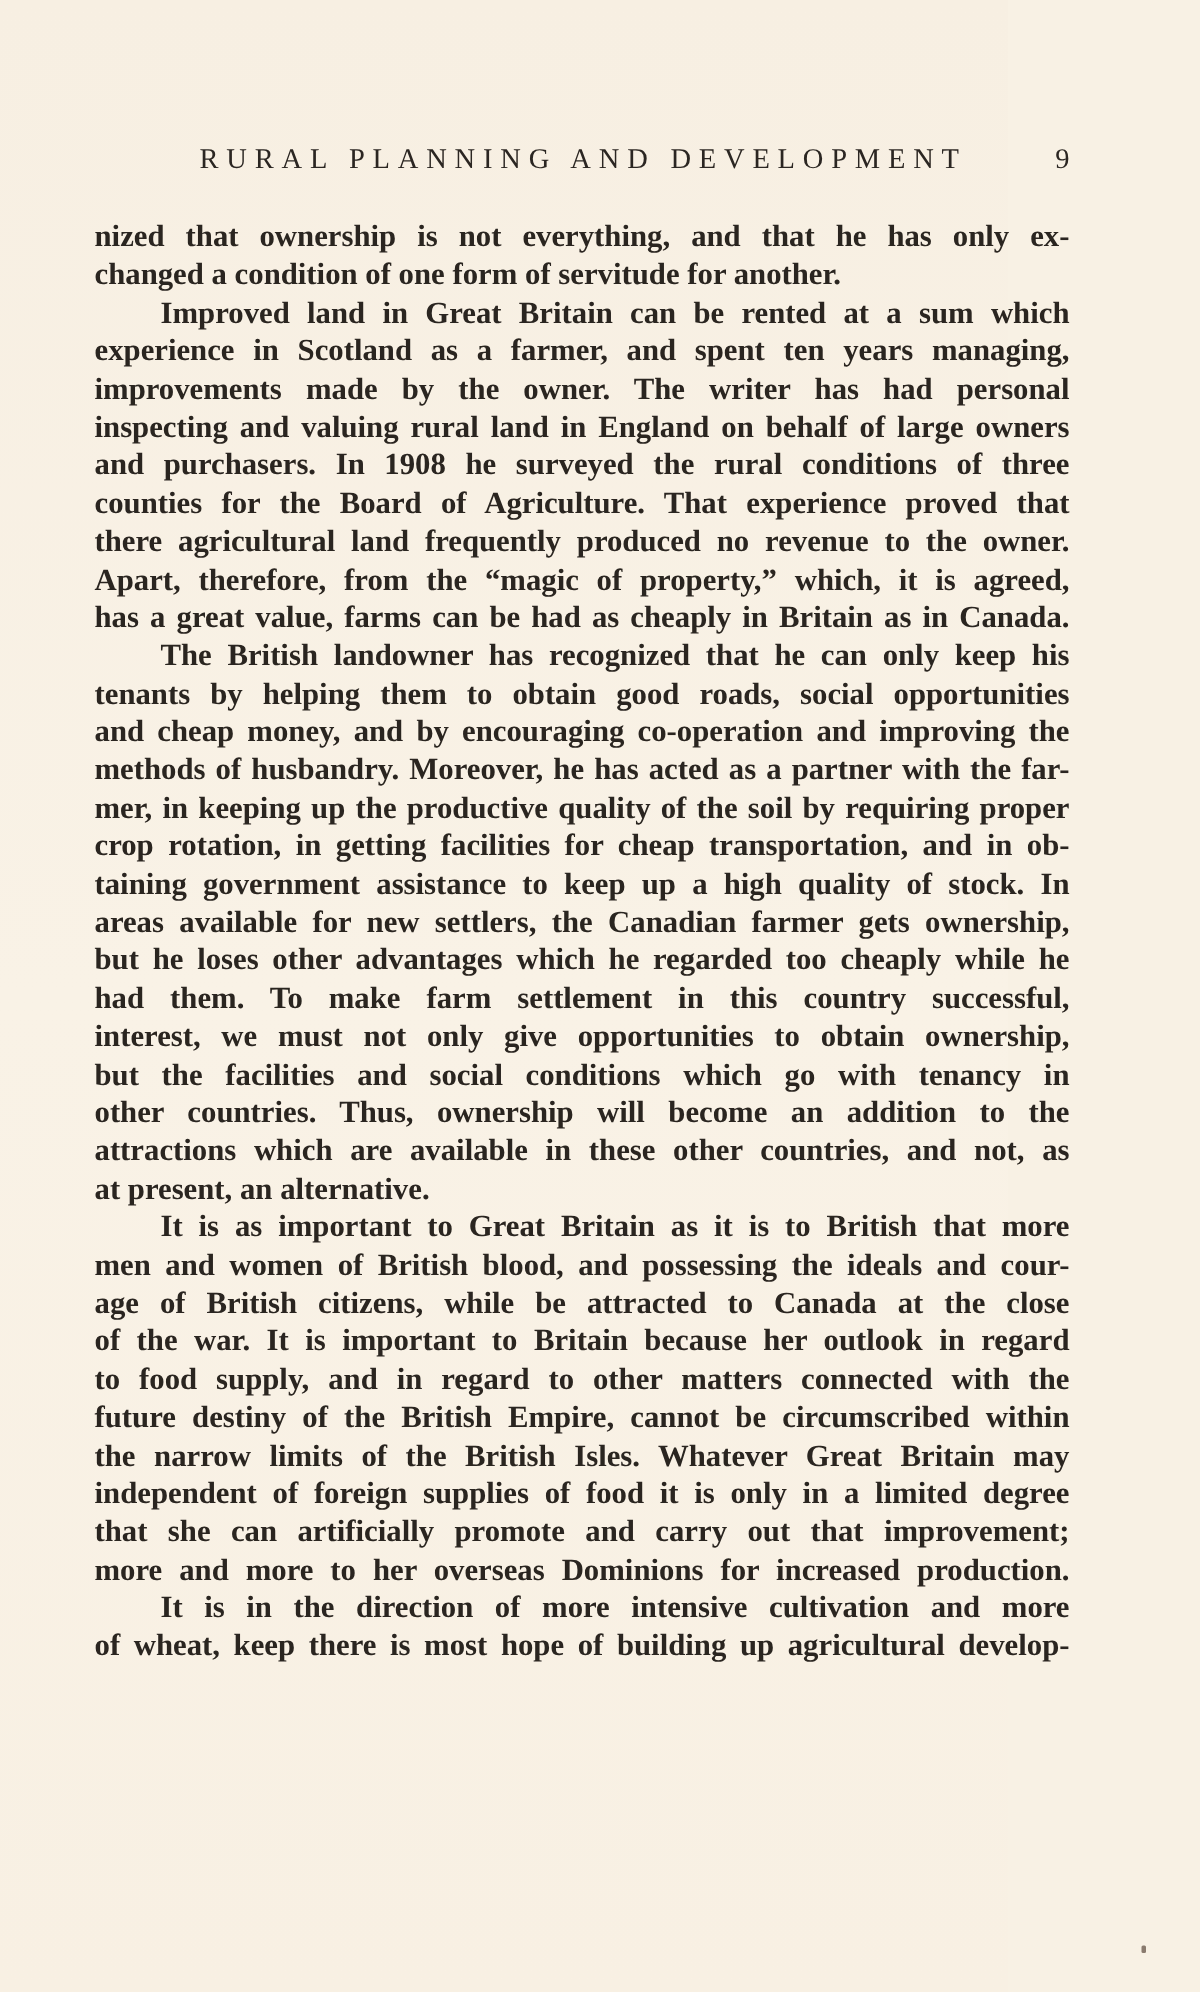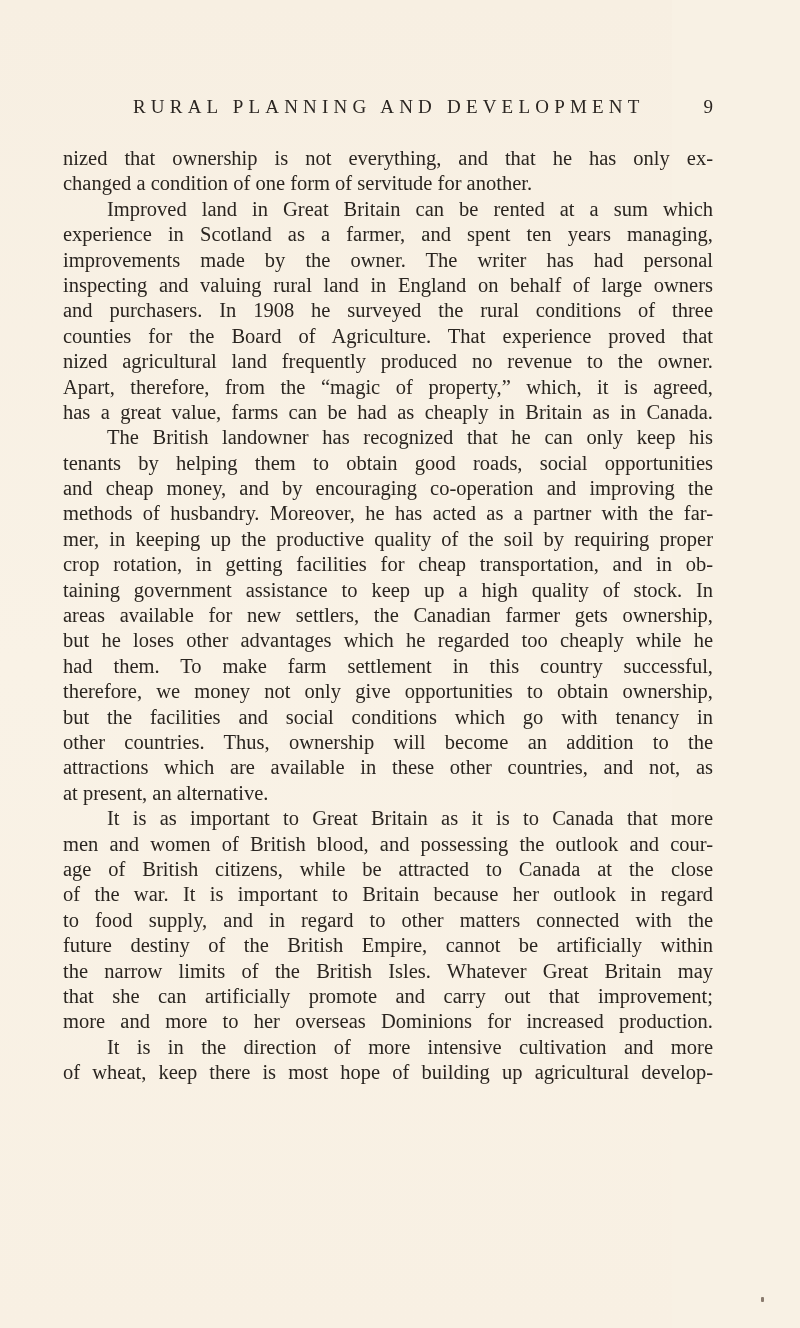--- a/index.html
+++ b/index.html
@@ -23,20 +23,21 @@
   .running-head .folio { letter-spacing: 0; font-size: 19px; }
   .body-text {
     position: absolute; top: 146px; left: 63px; width: 650px;
   }
   .line {
     height: 25.4px; line-height: 25.4px;
     font-size: 20.5px;
     text-align: justify; text-align-last: justify;
     white-space: nowrap; overflow: visible;
     word-spacing: 0px;
+    font-weight: bold;
   }
   .line.indent { padding-left: 44px; }
   .line.last { text-align-last: left; }
   .speck {
     position: absolute; left: 761px; top: 1297px; width: 3px; height: 5px;
     background: #8a7b6e; border-radius: 1px;
   }
 </style>
 </head>
 <body>
@@ -49,45 +50,46 @@
 
   <div class="body-text" id="body-text">
       <div class="line" style="">nized that ownership is not everything, and that he has only ex-</div>
       <div class="line last" style="">changed a condition of one form of servitude for another.</div>
       <div class="line indent" style="">Improved land in Great Britain can be rented at a sum which</div>
       <div class="line" style="">experience in Scotland as a farmer, and spent ten years managing,</div>
       <div class="line" style="">improvements made by the owner. The writer has had personal</div>
       <div class="line" style="">inspecting and valuing rural land in England on behalf of large owners</div>
       <div class="line" style="">and purchasers. In 1908 he surveyed the rural conditions of three</div>
       <div class="line" style="">counties for the Board of Agriculture. That experience proved that</div>
-      <div class="line" style="">nized agricultural land frequently produced no revenue to the owner.</div>
+      <div class="line" style="">there agricultural land frequently produced no revenue to the owner.</div>
       <div class="line" style="">Apart, therefore, from the “magic of property,” which, it is agreed,</div>
       <div class="line" style="">has a great value, farms can be had as cheaply in Britain as in Canada.</div>
       <div class="line indent" style="">The British landowner has recognized that he can only keep his</div>
       <div class="line" style="">tenants by helping them to obtain good roads, social opportunities</div>
       <div class="line" style="">and cheap money, and by encouraging co-operation and improving the</div>
       <div class="line" style="">methods of husbandry. Moreover, he has acted as a partner with the far-</div>
       <div class="line" style="">mer, in keeping up the productive quality of the soil by requiring proper</div>
       <div class="line" style="">crop rotation, in getting facilities for cheap transportation, and in ob-</div>
       <div class="line" style="">taining government assistance to keep up a high quality of stock. In</div>
       <div class="line" style="">areas available for new settlers, the Canadian farmer gets ownership,</div>
       <div class="line" style="">but he loses other advantages which he regarded too cheaply while he</div>
       <div class="line" style="">had them. To make farm settlement in this country successful,</div>
-      <div class="line" style="">therefore, we money not only give opportunities to obtain ownership,</div>
+      <div class="line" style="">interest, we must not only give opportunities to obtain ownership,</div>
       <div class="line" style="">but the facilities and social conditions which go with tenancy in</div>
       <div class="line" style="">other countries. Thus, ownership will become an addition to the</div>
       <div class="line" style="">attractions which are available in these other countries, and not, as</div>
       <div class="line last" style="">at present, an alternative.</div>
-      <div class="line indent" style="">It is as important to Great Britain as it is to Canada that more</div>
-      <div class="line" style="">men and women of British blood, and possessing the outlook and cour-</div>
+      <div class="line indent" style="">It is as important to Great Britain as it is to British that more</div>
+      <div class="line" style="">men and women of British blood, and possessing the ideals and cour-</div>
       <div class="line" style="">age of British citizens, while be attracted to Canada at the close</div>
       <div class="line" style="">of the war. It is important to Britain because her outlook in regard</div>
       <div class="line" style="">to food supply, and in regard to other matters connected with the</div>
-      <div class="line" style="">future destiny of the British Empire, cannot be artificially within</div>
+      <div class="line" style="">future destiny of the British Empire, cannot be circumscribed within</div>
       <div class="line" style="">the narrow limits of the British Isles. Whatever Great Britain may</div>
+      <div class="line" style="">independent of foreign supplies of food it is only in a limited degree</div>
       <div class="line" style="">that she can artificially promote and carry out that improvement;</div>
       <div class="line" style="">more and more to her overseas Dominions for increased production.</div>
       <div class="line indent" style="">It is in the direction of more intensive cultivation and more</div>
       <div class="line" style="">of wheat, keep there is most hope of building up agricultural develop-</div>
     </div>
 
   <div class="speck"></div>
 </div>
 
 </body></html>

